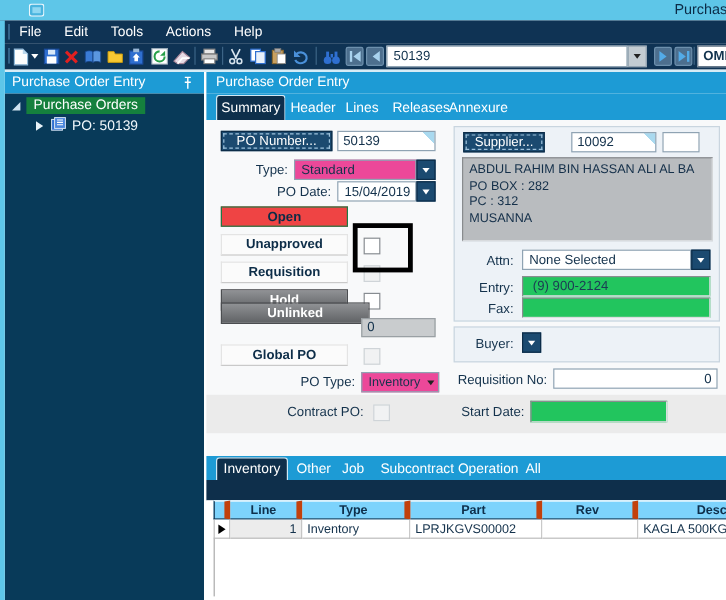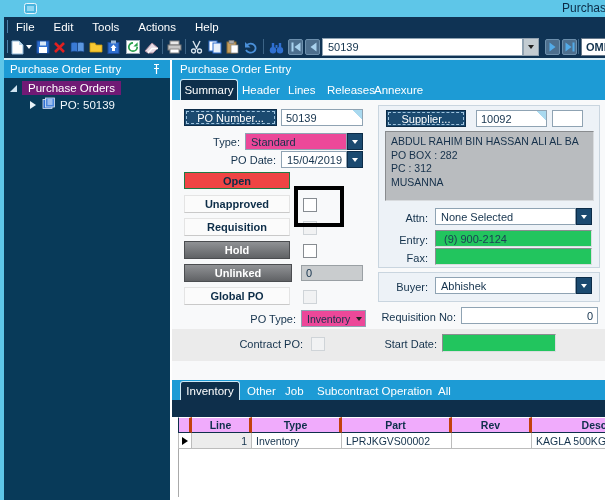--- a/index.html
+++ b/index.html
@@ -33,29 +33,29 @@
   .navybtn{position:absolute;background:#1b4a70;color:#fff;border:1px solid #0c2c48;outline:1px dashed #9fc3dd;outline-offset:-3px;display:flex;align-items:center;justify-content:center;box-sizing:border-box}
   .flatbtn{position:absolute;background:#fbfbfb;border:1px solid #e4e4e4;border-bottom-color:#c9c9c9;font-weight:bold;color:#0d2d48;display:flex;align-items:center;justify-content:center;box-sizing:border-box}
   .greybtn{position:absolute;background:linear-gradient(#909295,#606265);color:#fff;border:1px solid #4b4d50;font-weight:bold;display:flex;align-items:center;justify-content:center;box-sizing:border-box}
   .greenbtn{position:absolute;background:#ef4444;border:1px solid #1e7a45;color:#0b2c47;font-weight:bold;display:flex;align-items:center;justify-content:center;box-sizing:border-box}
   
   .panelhead{position:absolute;background:#1d9bd5;color:#fff;font-size:11.5px;display:flex;align-items:center}
   .tabstrip{position:absolute;background:#1d9bd5}
   .tab{position:absolute;color:#fff;font-size:11.5px;white-space:nowrap}
   .tab.active{background:#0e2f4b;border:1px solid #cfe8f5;border-bottom:none;border-radius:3px 3px 0 0;display:flex;align-items:center;justify-content:center;box-sizing:border-box}
   .sidepanel{position:absolute;left:4px;top:78px;width:166px;height:422px;background:#083a59}
-  .treehl{position:absolute;background:#701a75;color:#fff;padding:1px 6px;font-size:11.5px}
+  .treehl{position:absolute;background:#15803d;color:#fff;padding:1px 6px;font-size:11.5px}
   .treetxt{position:absolute;color:#f2f8fc;font-size:11.5px}
   .exp-open{position:absolute;width:0;height:0;border-left:7px solid transparent;border-bottom:7px solid #cfe3f0}
   .exp-closed{position:absolute;width:0;height:0;border-top:4px solid transparent;border-bottom:4px solid transparent;border-left:6px solid #e8f2f8}
   .grpA{position:absolute;background:#edf2f7;border:1px solid #c9d5df;box-sizing:border-box}
   .greystrip{position:absolute;left:172px;top:329px;width:433px;height:32px;background:#ebebeb}
   .anno{position:absolute;border:4px solid #000;background:transparent;z-index:6}
   
-  .gh{position:absolute;background:#f0abfc;border-right:3px solid #c2410c;border-bottom:1px solid #0e2f4b;border-top:1px solid #fff;color:#0e2f4b;font-weight:bold;font-size:10.5px;display:flex;align-items:center;justify-content:center;box-sizing:border-box;overflow:hidden}
+  .gh{position:absolute;background:#7dd3fc;border-right:5px solid #c2410c;border-bottom:1px solid #0e2f4b;border-top:1px solid #fff;color:#0e2f4b;font-weight:bold;font-size:10.5px;display:flex;align-items:center;justify-content:center;box-sizing:border-box;overflow:hidden}
   .gc{position:absolute;background:#fff;border-right:1px solid #bcbcbc;border-bottom:1px solid #bcbcbc;font-size:10.5px;display:flex;align-items:center;padding:0 4px;white-space:nowrap;overflow:hidden;box-sizing:border-box}
   .rowarrow{width:0;height:0;border-top:4px solid transparent;border-bottom:4px solid transparent;border-left:6px solid #000}
 </style>
 </head>
 <body>
 
 <div id="app">
 
   <div class="abs titlebar">
     <span class="abs" style="left:24px;top:3px">
@@ -269,34 +269,34 @@
   <div class="flatbtn" style="left:184px;top:195px;width:106px;height:18px">Unapproved</div>
   <div class="cb" style="left:303px;top:198px"></div>
   <div class="anno" style="left:294px;top:186px;width:42px;height:33px"></div>
 
   <div class="flatbtn" style="left:184px;top:218px;width:106px;height:18px">Requisition</div>
   <div class="cb dis" style="left:303px;top:221px"></div>
 
   <div class="greybtn" style="left:184px;top:241px;width:106px;height:18px">Hold</div>
   <div class="cb" style="left:303px;top:244px"></div>
 
-  <div class="greybtn" style="left:184px;top:264px;width:108px;height:18px">Unlinked</div>
+  <div class="greybtn" style="left:184px;top:252px;width:124px;height:18px">Unlinked</div>
   <div class="abs" style="left:301px;top:265px;width:62px;height:16px;background:#c9ccce;border:1px solid #9aa0a4;box-sizing:border-box;padding:1px 4px">0</div>
 
   <div class="flatbtn" style="left:184px;top:287px;width:106px;height:18px">Global PO</div>
   <div class="cb dis" style="left:303px;top:290px"></div>
 
   <div class="lbl" style="left:230px;top:313px;width:66px">PO Type:</div>
   <div class="combo" style="left:301px;top:310px;width:65px;height:17px">
     <div class="val grey" style="font-size:10.5px;padding-right:12px">Inventory</div>
     <span class="caret dark" style="position:absolute;right:4px;top:7px"></span>
   </div>
 
   <div class="grpA" style="left:378px;top:105px;width:222px;height:163px"></div>
-  <div class="navybtn" style="left:386px;top:110px;width:80px;height:17px">Supplier...</div>
+  <div class="navybtn" style="left:386px;top:110px;width:68px;height:17px">Supplier...</div>
   <div class="fieldw fold" style="left:476px;top:110px;width:71px;height:17px">10092</div>
   <div class="fieldw" style="left:552px;top:110px;width:31px;height:17px"></div>
   <div class="abs" style="left:385px;top:131px;width:209px;height:70px;background:#b9bcbf;border-top:1px solid #888b8e;border-left:1px solid #888b8e;border-right:1px solid #d8dbde;border-bottom:1px solid #d8dbde;box-sizing:border-box;padding:3px 5px;font-size:10.5px;line-height:13.5px;color:#15304a">
     <div>ABDUL RAHIM BIN HASSAN ALI AL BA</div>
     <div>PO BOX : 282</div>
     <div>PC : 312</div>
     <div>MUSANNA</div>
   </div>
   <div class="lbl" style="left:340px;top:212px;width:88px">Attn:</div>
   <div class="combo" style="left:435px;top:208px;width:157px;height:17px">
@@ -306,21 +306,20 @@
       </div>
   </div>
   <div class="lbl" style="left:340px;top:234px;width:88px">Entry:</div>
   <div class="fieldg" style="left:435px;top:230px;width:157px;height:17px;padding-left:8px">(9) 900-2124</div>
   <div class="lbl" style="left:340px;top:252px;width:88px">Fax:</div>
   <div class="fieldg" style="left:435px;top:248px;width:157px;height:17px"></div>
 
   <div class="grpA" style="left:378px;top:272px;width:222px;height:30px"></div>
   <div class="lbl" style="left:340px;top:281px;width:88px">Buyer:</div>
   <div class="combo" style="left:435px;top:277px;width:157px;height:17px">
-    <div class="val">Abhishek</div>
     <div class="caretbtn">
         <span class="caret"></span>
       </div>
   </div>
 
   <div class="lbl" style="left:352px;top:311px;width:104px">Requisition No:</div>
   <div class="fieldw" style="left:461px;top:307px;width:137px;height:17px;text-align:right">0</div>
 
   <div class="greystrip"></div>
   <div class="lbl" style="left:206px;top:338px;width:97px">Contract PO:</div>

